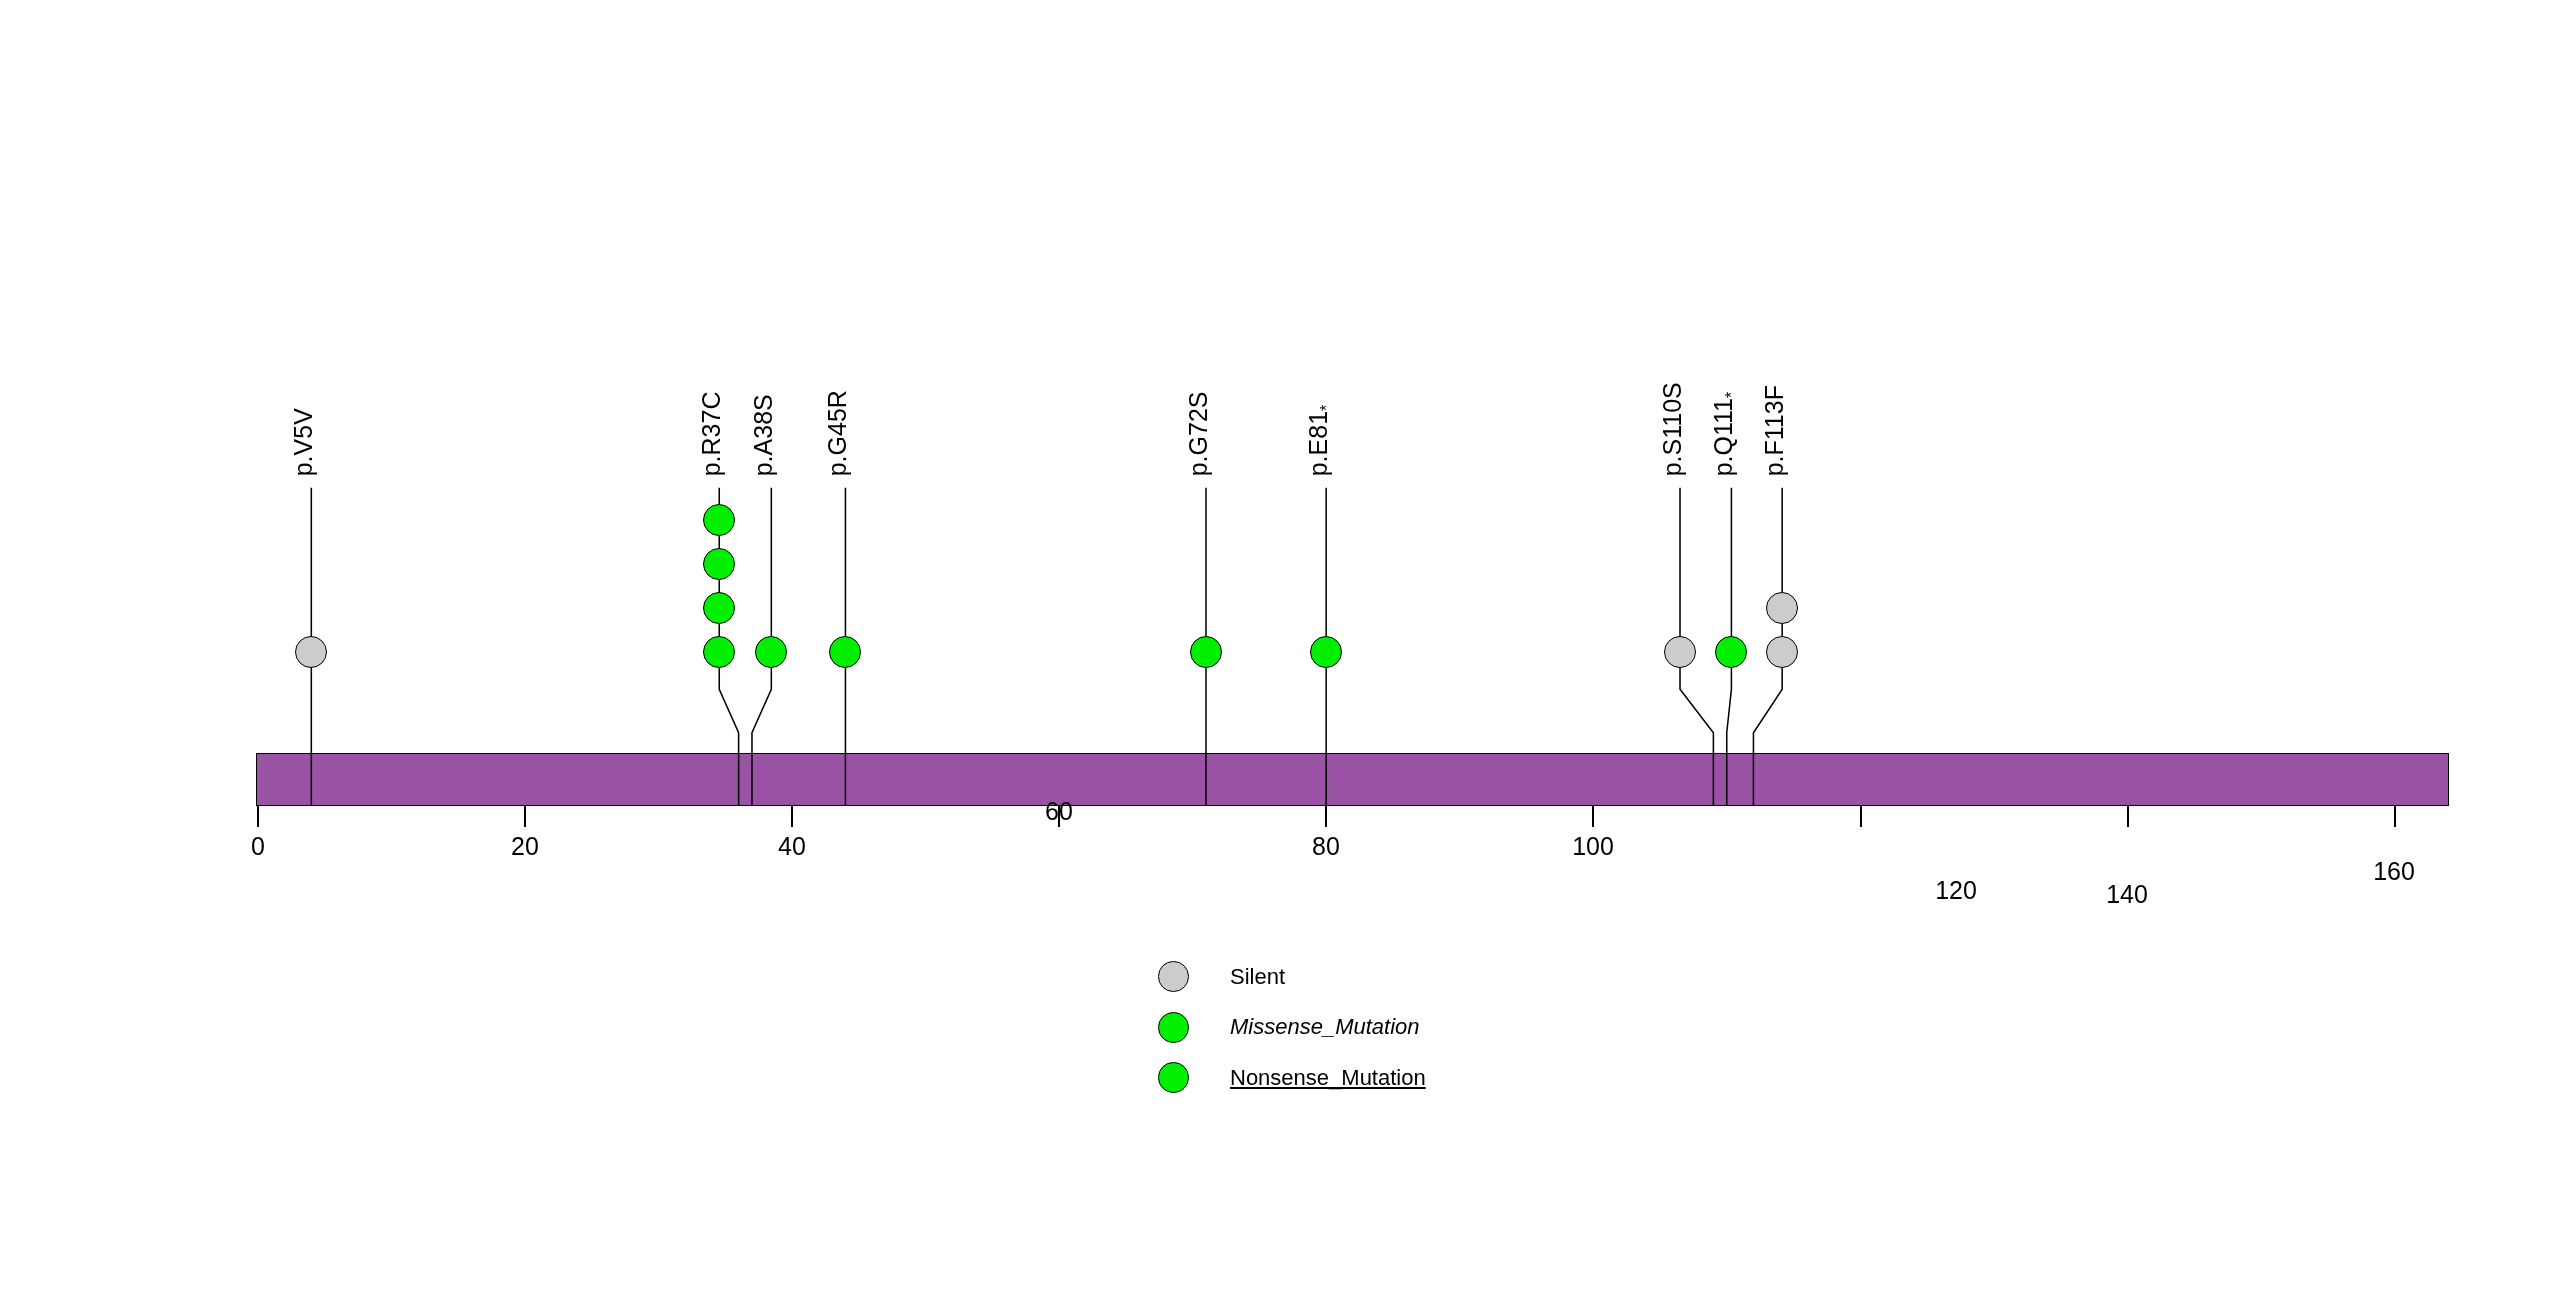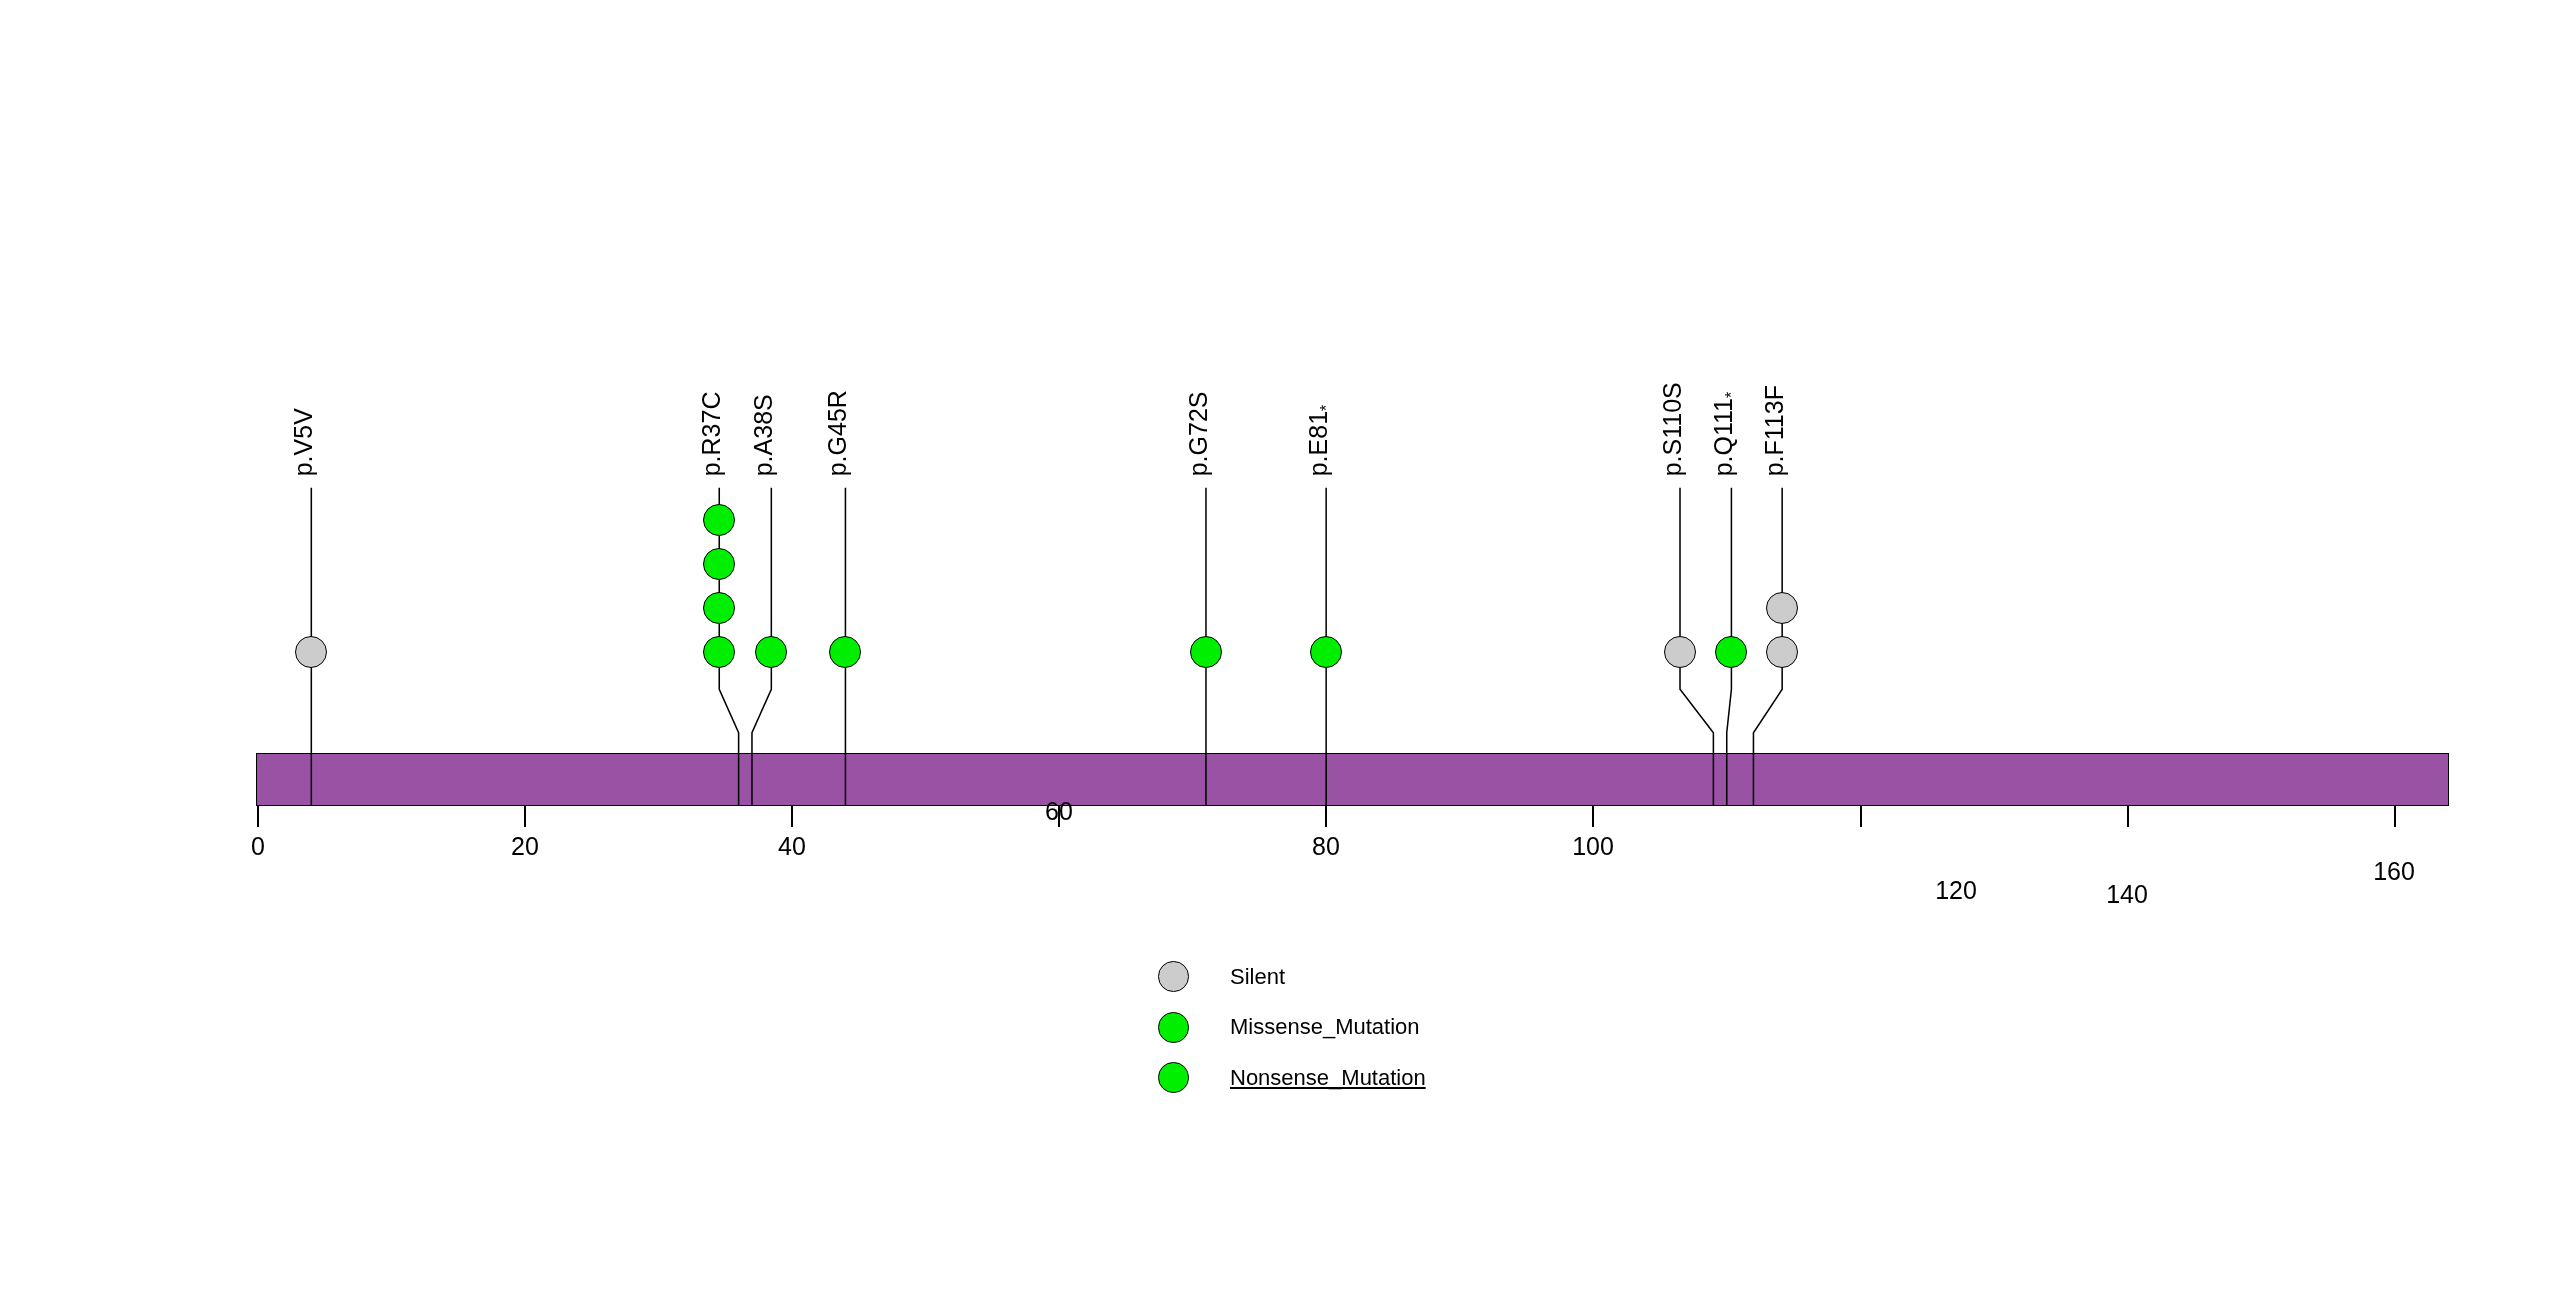--- a/index.html
+++ b/index.html
@@ -128,18 +128,18 @@
       <div class="axis-tick-label" style="left: 1956px; top: 833px; margin-top: 44px;">120</div>
       <div class="axis-tick" style="left: 2127px; top: 806px;"></div>
       <div class="axis-tick-label" style="left: 2127px; top: 833px; margin-top: 48px;">140</div>
       <div class="axis-tick" style="left: 2394px; top: 806px;"></div>
       <div class="axis-tick-label" style="left: 2394px; top: 858px;">160</div>
     </div>
   <div id="legend">
       <div class="legend-swatch" style="left: 1158px; top: 961px; width: 30.5px; height: 30.5px; background: rgb(204, 204, 204);"></div>
       <div class="legend-label" style="left: 1230px; top: 963px;">Silent</div>
       <div class="legend-swatch" style="left: 1158px; top: 1012px; width: 30.5px; height: 30.5px; background: rgb(0, 238, 0);"></div>
-      <div class="legend-label" style="left: 1230px; top: 1013px;">Missense_Mutation</div>
+      <div class="legend-label" style="left: 1230px; top: 1013px; font-style: italic;">Missense_Mutation</div>
       <div class="legend-swatch" style="left: 1158px; top: 1062px; width: 30.5px; height: 30.5px; background: rgb(0, 238, 0);"></div>
       <div class="legend-label" style="left: 1230px; top: 1064px; text-decoration: underline;">Nonsense_Mutation</div>
     </div>
 </div>
 
 
 </body></html>

